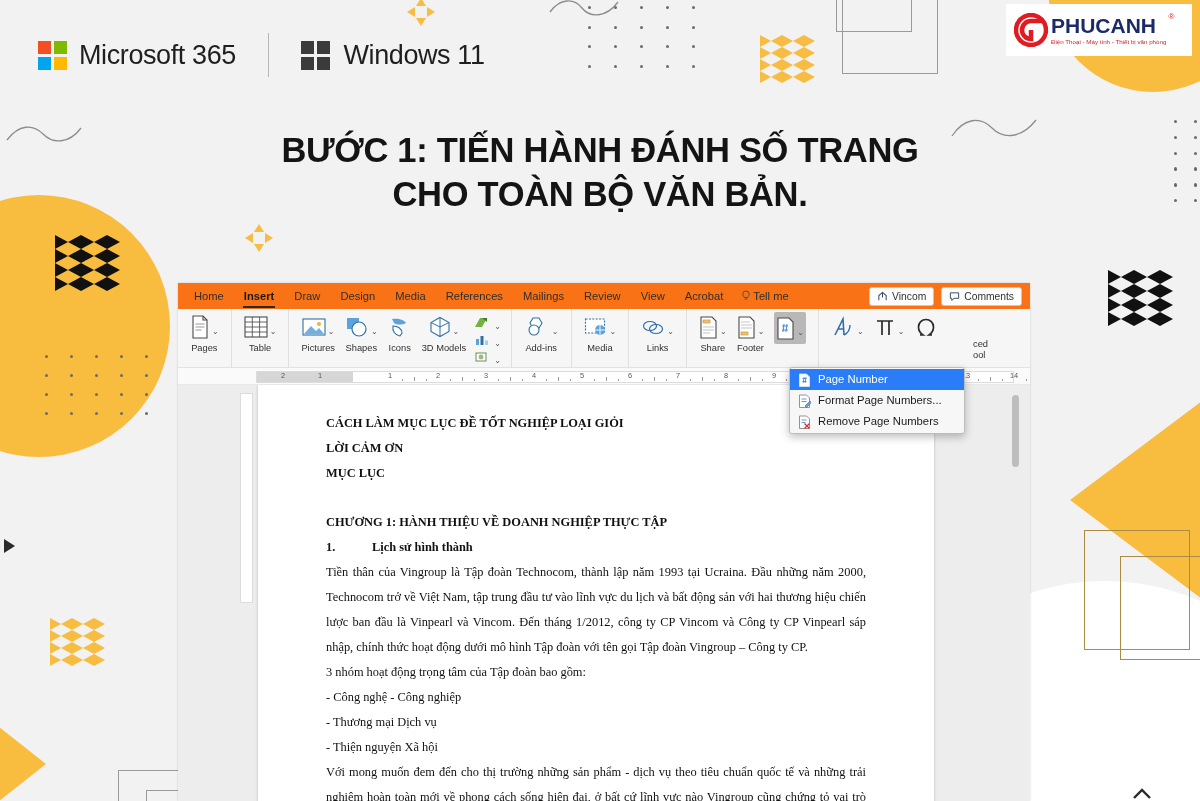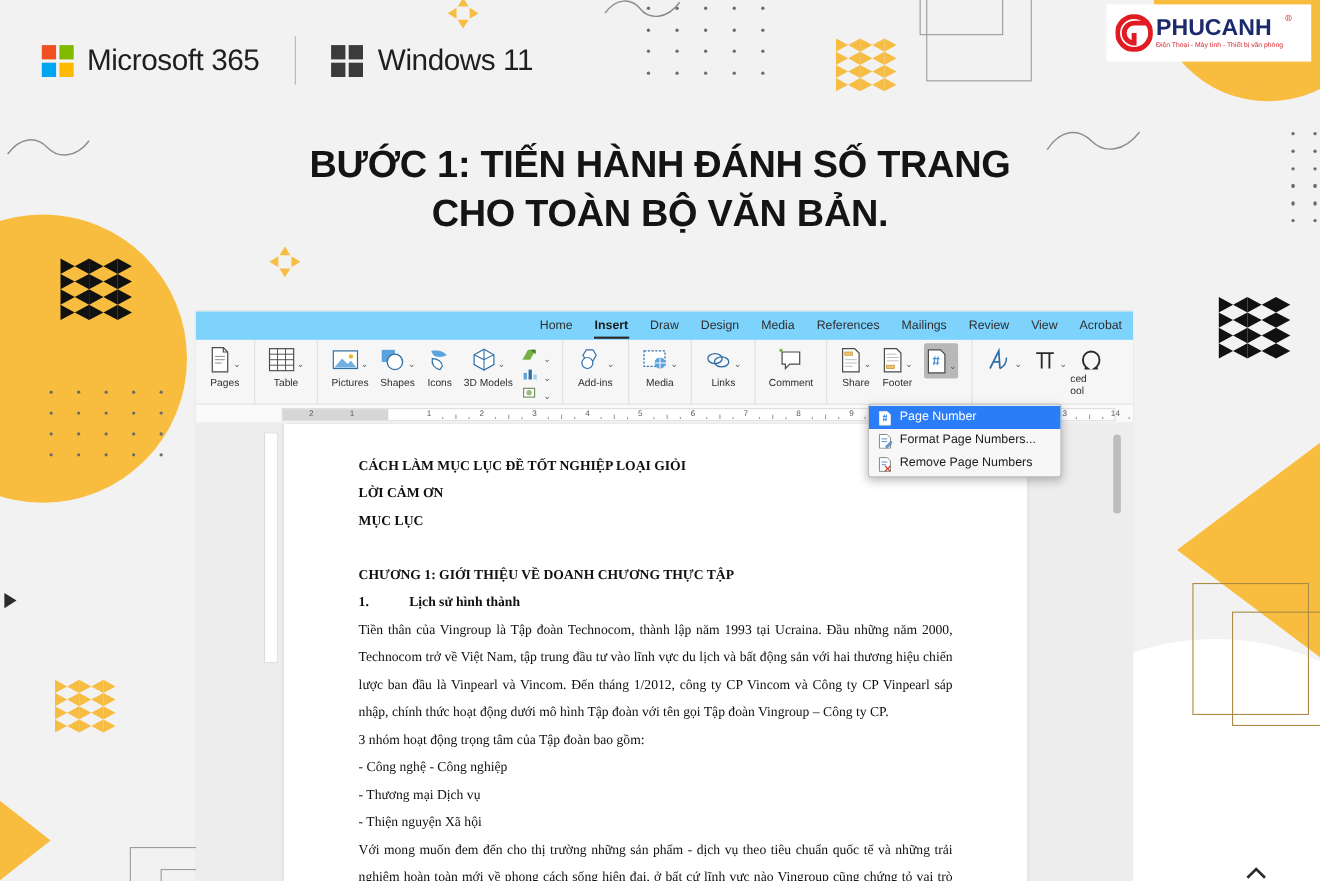--- a/index.html
+++ b/index.html
@@ -135,22 +135,22 @@
   }
 
   
   .word-window {
     position: absolute; left: 178px; top: 283px; width: 852px; height: 518px;
     background: #fafafa; z-index: 10;
     box-shadow: 0 0 2px rgba(0,0,0,.18);
     overflow: hidden;
   }
   .tab-bar {
-    height: 26px; background: #7dd3fc; display: flex; align-items: flex-end;
-    padding-left: 6px; border-bottom: 0; position: relative; flex-direction: column;
+    height: 26px; background: #f97316; display: flex; align-items: center;
+    padding-left: 6px; border-bottom: 0; position: relative;
   }
   .tab {
     font-size: 11.2px; color: #2e2e2e; padding: 0 10px; line-height: 26px;
     position: relative; white-space: nowrap;
   }
   .tab.active { font-weight: 700; color: #1a1a1a; }
   .tab.active::after {
     content:""; position:absolute; left:9px; right:9px; bottom:1px;
     height: 2px; background: #2b2b2b;
   }
@@ -670,33 +670,20 @@
                 <ellipse cx="9" cy="9" rx="6.5" ry="4.5" fill="none" stroke="#2f6fa8" stroke-width="1.2"></ellipse>
                 <ellipse cx="15" cy="12" rx="6.5" ry="4.5" fill="none" stroke="#2f6fa8" stroke-width="1.2"></ellipse>
               </svg>
           </span>
           <span class="caret">⌄</span>
         </div>
         <span class="lbl">Links</span>
       </div>
     </div>
 
-    <div class="rgroup">
-      <div class="ritem">
-        <div class="ritem-row">
-          <span class="ic">
-            <svg width="24" height="22" viewBox="0 0 24 22">
-                <path d="M4,4 h16 v11 h-9 l-4,4 v-4 h-3 Z" fill="#fff" stroke="#4a4a4a" stroke-width="1.1"></path>
-                <path d="M3,4 v-3 M1.5,2.5 h3" stroke="#76b043" stroke-width="1.6"></path>
-              </svg>
-          </span>
-        </div>
-        <span class="lbl">Comment</span>
-      </div>
-    </div>
 
     <div class="rgroup">
       <div class="ritem">
         <div class="ritem-row">
           <span class="ic">
             <svg width="19" height="23" viewBox="0 0 19 23">
                 <path d="M2,1 h11 l4,4 v17 h-15 Z" fill="#fff" stroke="#4a4a4a" stroke-width="1.1"></path>
                 <rect x="4" y="4" width="7" height="3" fill="#f0c070" stroke="#c99a40" stroke-width="0.7"></rect>
                 <path d="M4,11 h11 M4,14 h11 M4,17 h7" stroke="#b9b9b9" stroke-width="0.85"></path>
               </svg>
@@ -867,21 +854,21 @@
   <div class="page-area">
     <div class="leftgutter">
       <div class="vruler"></div>
     </div>
     <div class="page">
       <div class="doc" id="doc-host">
           <div class="h">CÁCH LÀM MỤC LỤC ĐỀ TỐT NGHIỆP LOẠI GIỎI</div>
           <div class="h">LỜI CẢM ƠN</div>
           <div class="h">MỤC LỤC</div>
           <div class="spacer"></div>
-          <div class="h">CHƯƠNG 1: GIỚI THIỆU VỀ DOANH CHƯƠNG THỰC TẬP</div>
+          <div class="h">CHƯƠNG 1: HÀNH THIỆU VỀ DOANH NGHIỆP THỰC TẬP</div>
           <div class="num"><span class="t">1.</span><span>Lịch sử hình thành</span></div>
           <div class="p">Tiền thân của Vingroup là Tập đoàn Technocom, thành lập năm 1993 tại Ucraina. Đầu những năm 2000, Technocom trở về Việt Nam, tập trung đầu tư vào lĩnh vực du lịch và bất động sản với hai thương hiệu chiến lược ban đầu là Vinpearl và Vincom. Đến tháng 1/2012, công ty CP Vincom và Công ty CP Vinpearl sáp nhập, chính thức hoạt động dưới mô hình Tập đoàn với tên gọi Tập đoàn Vingroup – Công ty CP.</div>
           <div class="p">3 nhóm hoạt động trọng tâm của Tập đoàn bao gồm:</div>
           <div class="p">- Công nghệ - Công nghiệp</div>
           <div class="p">- Thương mại Dịch vụ</div>
           <div class="p">- Thiện nguyện Xã hội</div>
           <div class="p">Với mong muốn đem đến cho thị trường những sản phẩm - dịch vụ theo tiêu chuẩn quốc tế và những trải nghiệm hoàn toàn mới về phong cách sống hiện đại, ở bất cứ lĩnh vực nào Vingroup cũng chứng tỏ vai trò tiên phong, dẫn dắt sự thay đổi xu hướng tiêu dùng.</div>
         </div>
     </div>
     <div class="vscroll">

